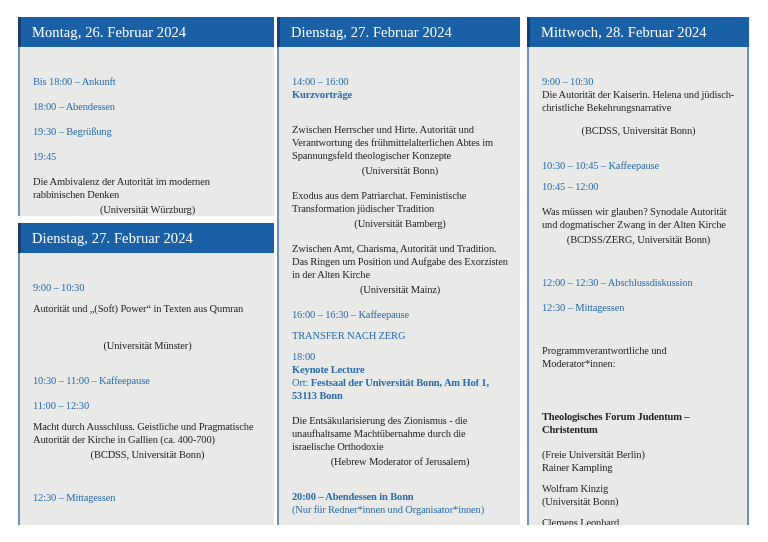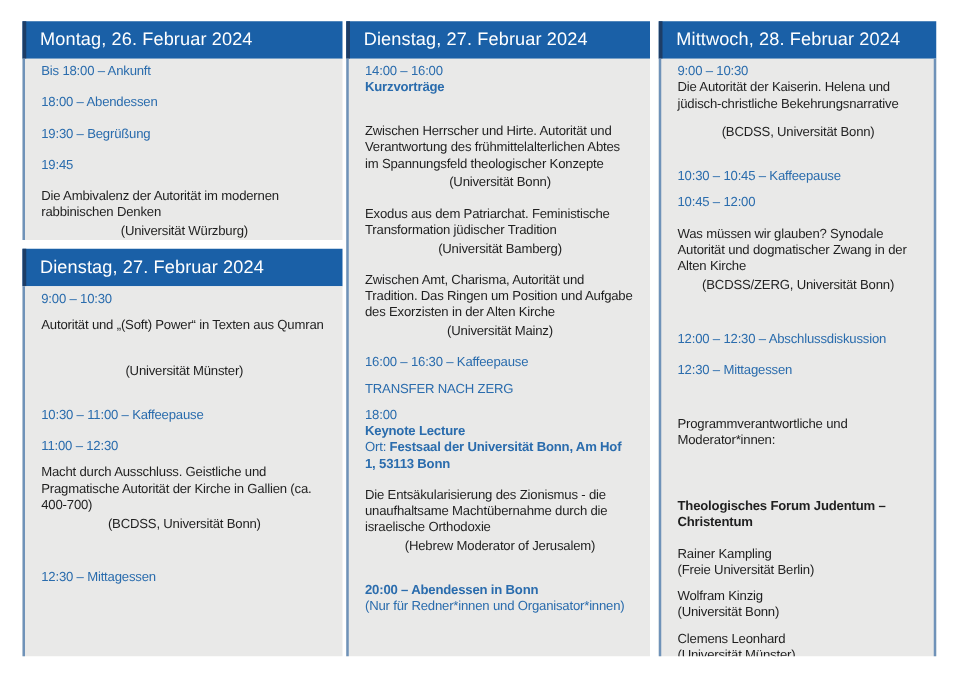--- a/index.html
+++ b/index.html
@@ -6,20 +6,21 @@
     margin: 0; padding: 0;
     width: 768px; height: 542px;
     background: #ffffff;
     overflow: hidden;
     font-family: "Liberation Sans", sans-serif;
   }
   .page {
     position: relative;
     width: 680px; height: 542px;
     background: #ffffff;
+    font-family: Liberation Serif, serif;
   }
   .col {
     position: absolute;
     top: 17px;
     height: 508px;
     display: flex;
     flex-direction: column;
   }
   #col1 { left: 18px;  width: 256px; }
   #col2 { left: 277px; width: 243px; }
@@ -42,21 +43,21 @@
     padding-left: 11px;
     white-space: nowrap;
     overflow: hidden;
   }
   .panel {
     flex: 1;
     min-height: 0;
     box-sizing: border-box;
     background: var(--panel-bg, #e9e9e8);
     border-left: 2px solid var(--panel-edge, #6f92b8);
-    padding: 4px 12px 0 13px;
+    padding: 28px 12px 0 13px;
     overflow: hidden;
   }
   .edge-right .panel { border-right: 2px solid var(--panel-edge, #6f92b8); }
 
   .blk {
     font-size: 10.5px;
     line-height: 13px;
     letter-spacing: -0.15px;
     color: var(--body-text, #1f1f1f);
   }
@@ -174,22 +175,22 @@
           <div class="blk affil">(BCDSS/ZERG, Universität Bonn)</div>
           <div class="spacer sp-xl"></div>
           <div class="blk time">12:00 – 12:30 – Abschlussdiskussion</div>
           <div class="spacer sp-m"></div>
           <div class="blk time">12:30 – Mittagessen</div>
           <div class="spacer sp-xl"></div>
           <div class="blk text">Programmverantwortliche und Moderator*innen:</div>
           <div class="spacer sp-m"></div>
           <div class="blk textbold">Theologisches Forum Judentum – Christentum</div>
           <div class="spacer sp-m"></div>
+          <div class="blk text">(Freie Universität Berlin)</div>
           <div class="blk text">Rainer Kampling</div>
-          <div class="blk text">(Freie Universität Berlin)</div>
           <div class="spacer sp-s"></div>
           <div class="blk text">Wolfram Kinzig</div>
           <div class="blk text">(Universität Bonn)</div>
           <div class="spacer sp-s"></div>
           <div class="blk text">Clemens Leonhard</div>
           <div class="blk text">(Universität Münster)</div>
           <div class="spacer sp-s"></div>
           <div class="blk text">Susanne Talabardon</div>
         </div>
       </div>

